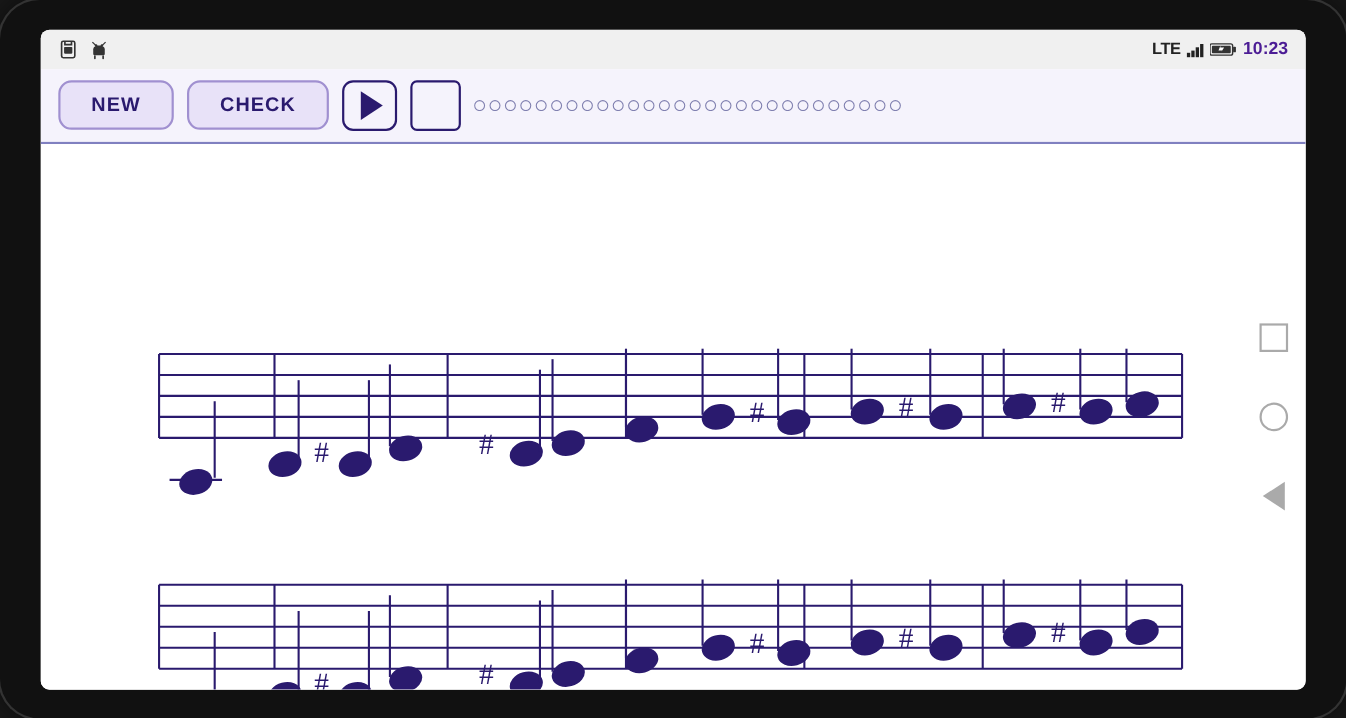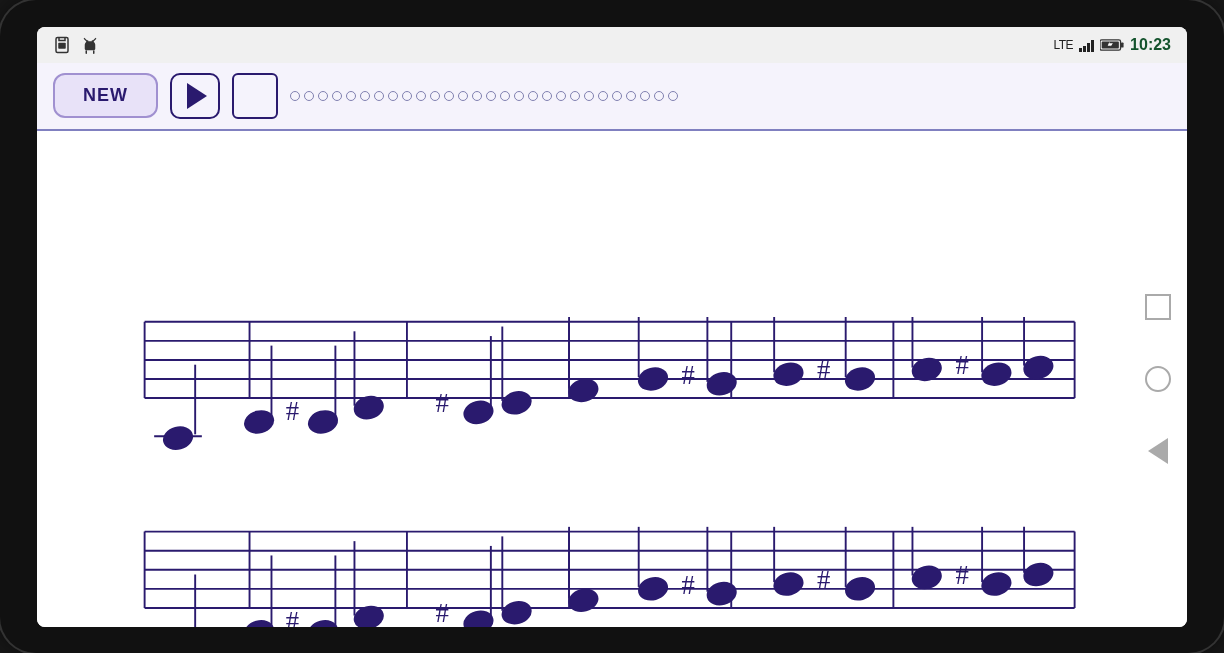--- a/index.html
+++ b/index.html
@@ -57,43 +57,43 @@
     .status-right {
       display: flex;
       align-items: center;
       gap: 6px;
       font-size: 14px;
       font-weight: bold;
       color: #222;
     }
 
     .lte-badge {
-      font-size: 12px;
-      font-weight: normal;
+      font-size: 15px;
+      font-weight: bold;
       color: #222;
       letter-spacing: -0.5px;
       padding-left: 20px;
     }
 
     .signal-bars {
       display: flex;
       align-items: flex-end;
       gap: 1px;
       height: 14px;
     }
     .signal-bars span {
       background: #222;
       width: 3px;
       display: block;
     }
 
     .time-display {
       font-size: 16px;
       font-weight: bold;
-      color: #14532d;
+      color: #4c1d95;
     }
 
     
     .toolbar {
       background: #f5f3fc;
       padding: 10px 16px;
       display: flex;
       align-items: center;
       gap: 12px;
       flex-shrink: 0;
@@ -245,20 +245,21 @@
           <rect x="24.5" y="4" width="3" height="6" rx="1" fill="#333"></rect>
           <rect x="2" y="3" width="20" height="8" rx="1" fill="#333"></rect>
           <path d="M11 3 L9 8 L13 8 L11 11 L15 5 L11 5 Z" fill="white"></path>
         </svg>
         <span class="time-display">10:23</span>
       </div>
     </div>
 
     <div class="toolbar">
       <button class="toolbar-btn">NEW</button>
+      <button class="toolbar-btn">CHECK</button>
       <div class="play-btn">
         <div class="play-triangle"></div>
       </div>
       <div class="stop-btn"></div>
       <div class="progress-dots">
         <div class="dots-line">
 
         <div class="dot"></div>
             <div class="dot"></div>
             <div class="dot"></div>

